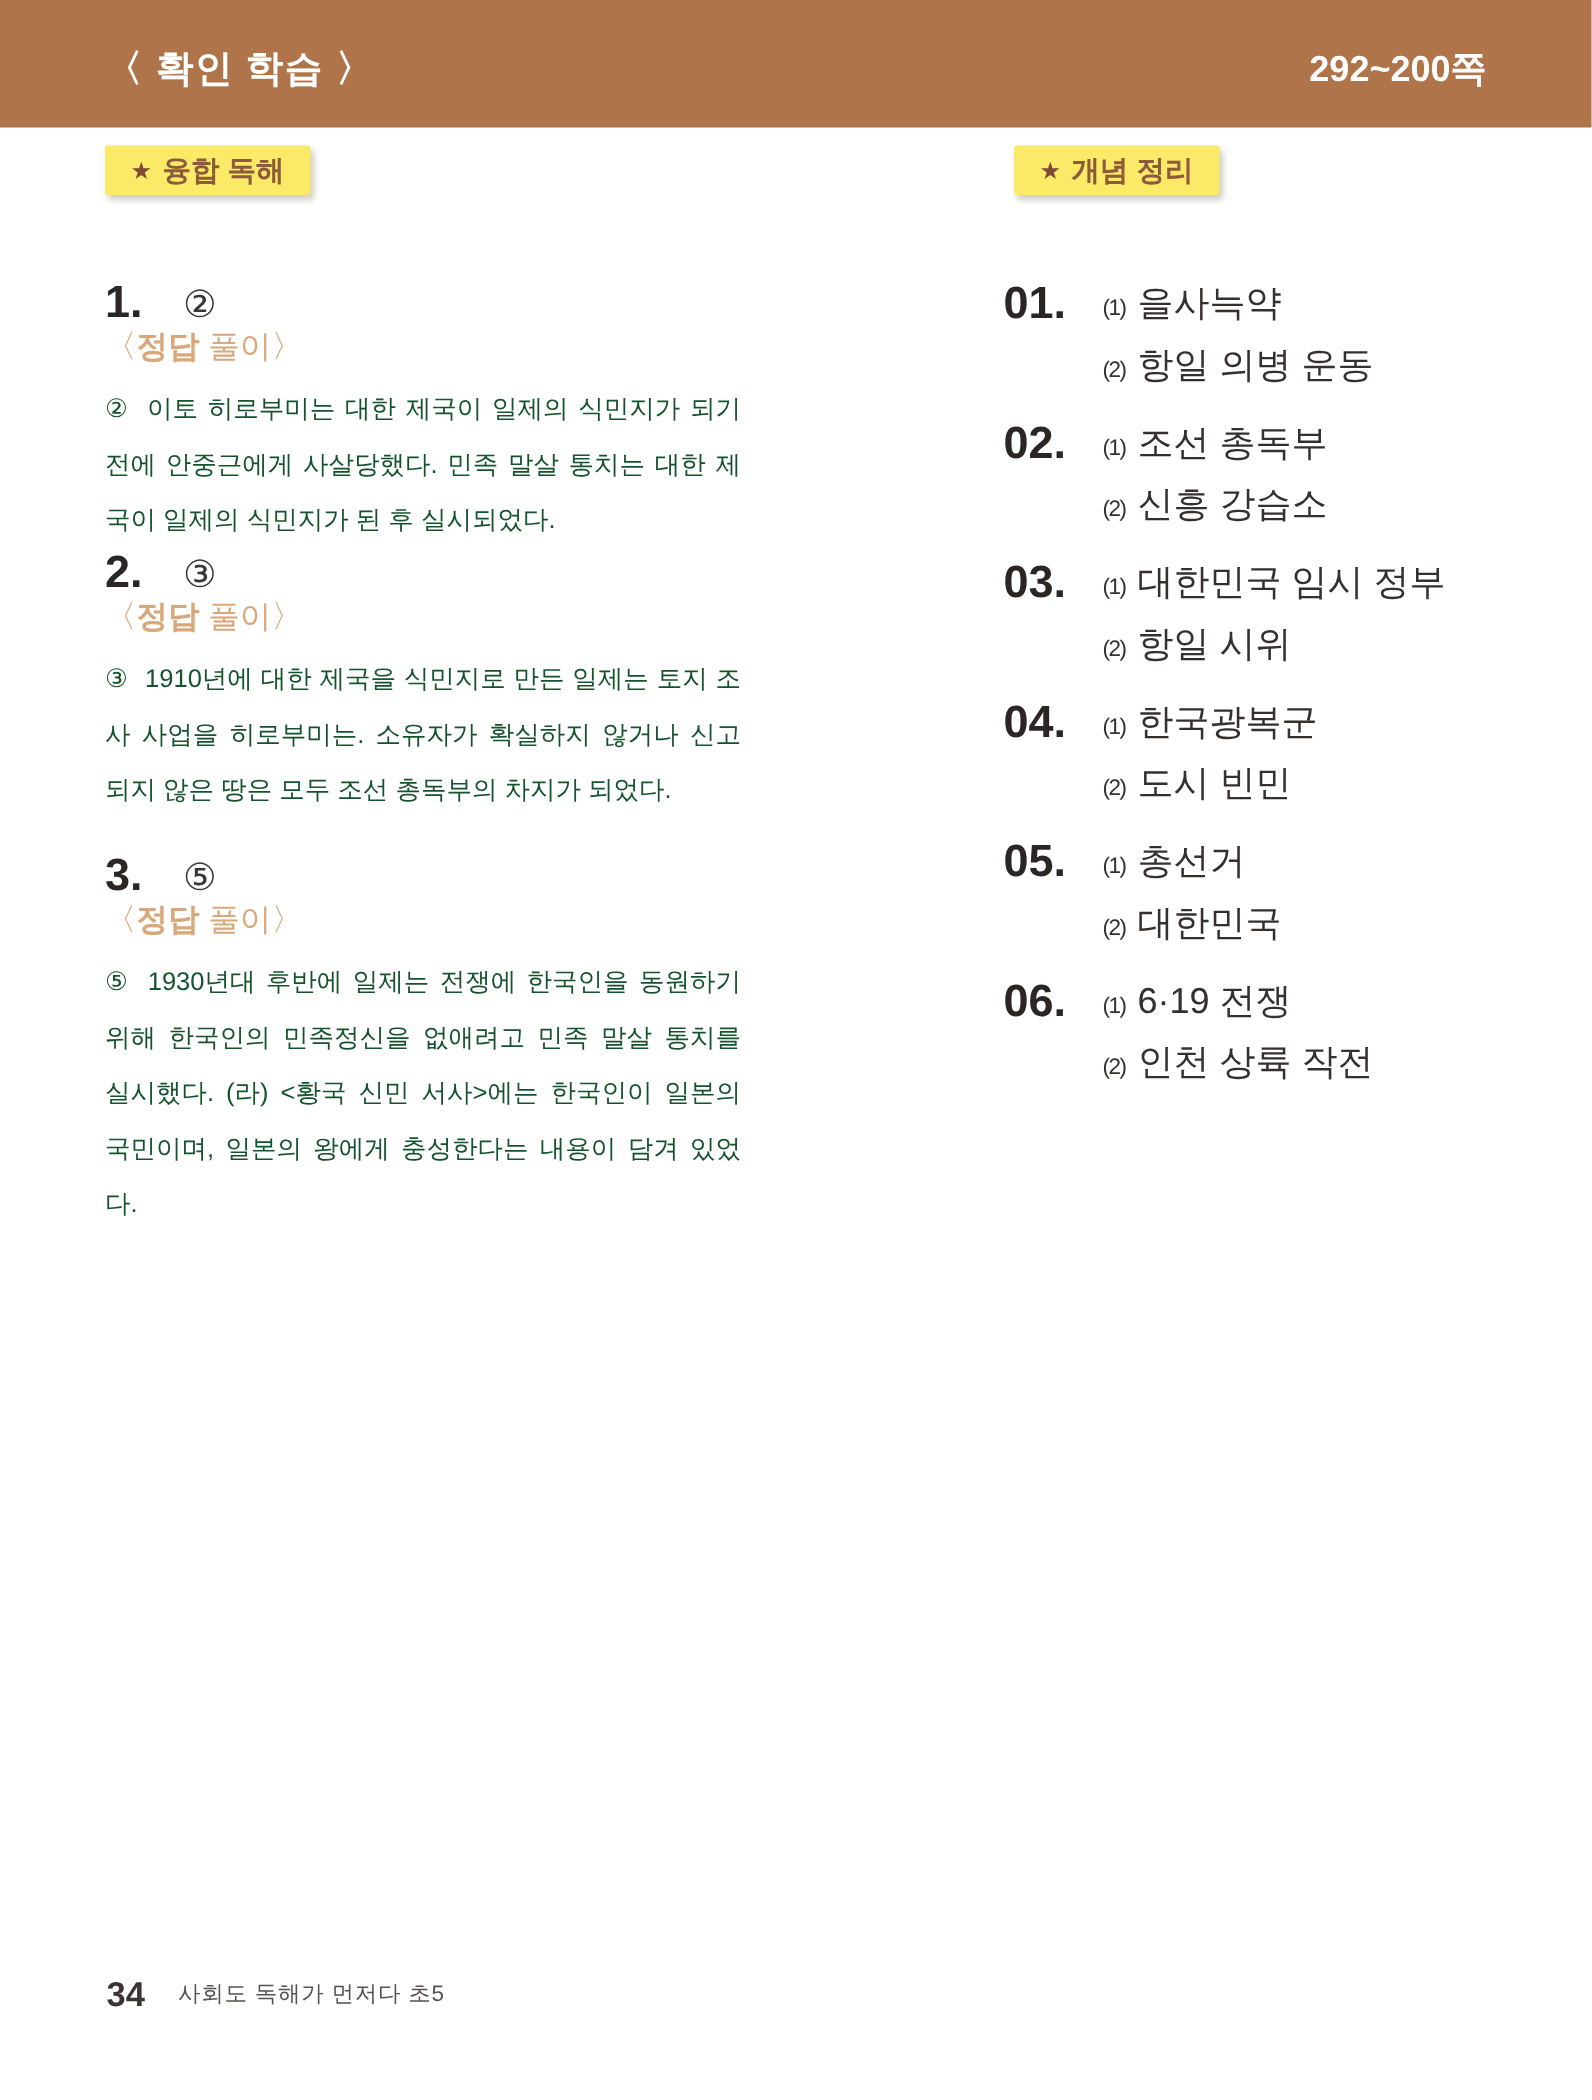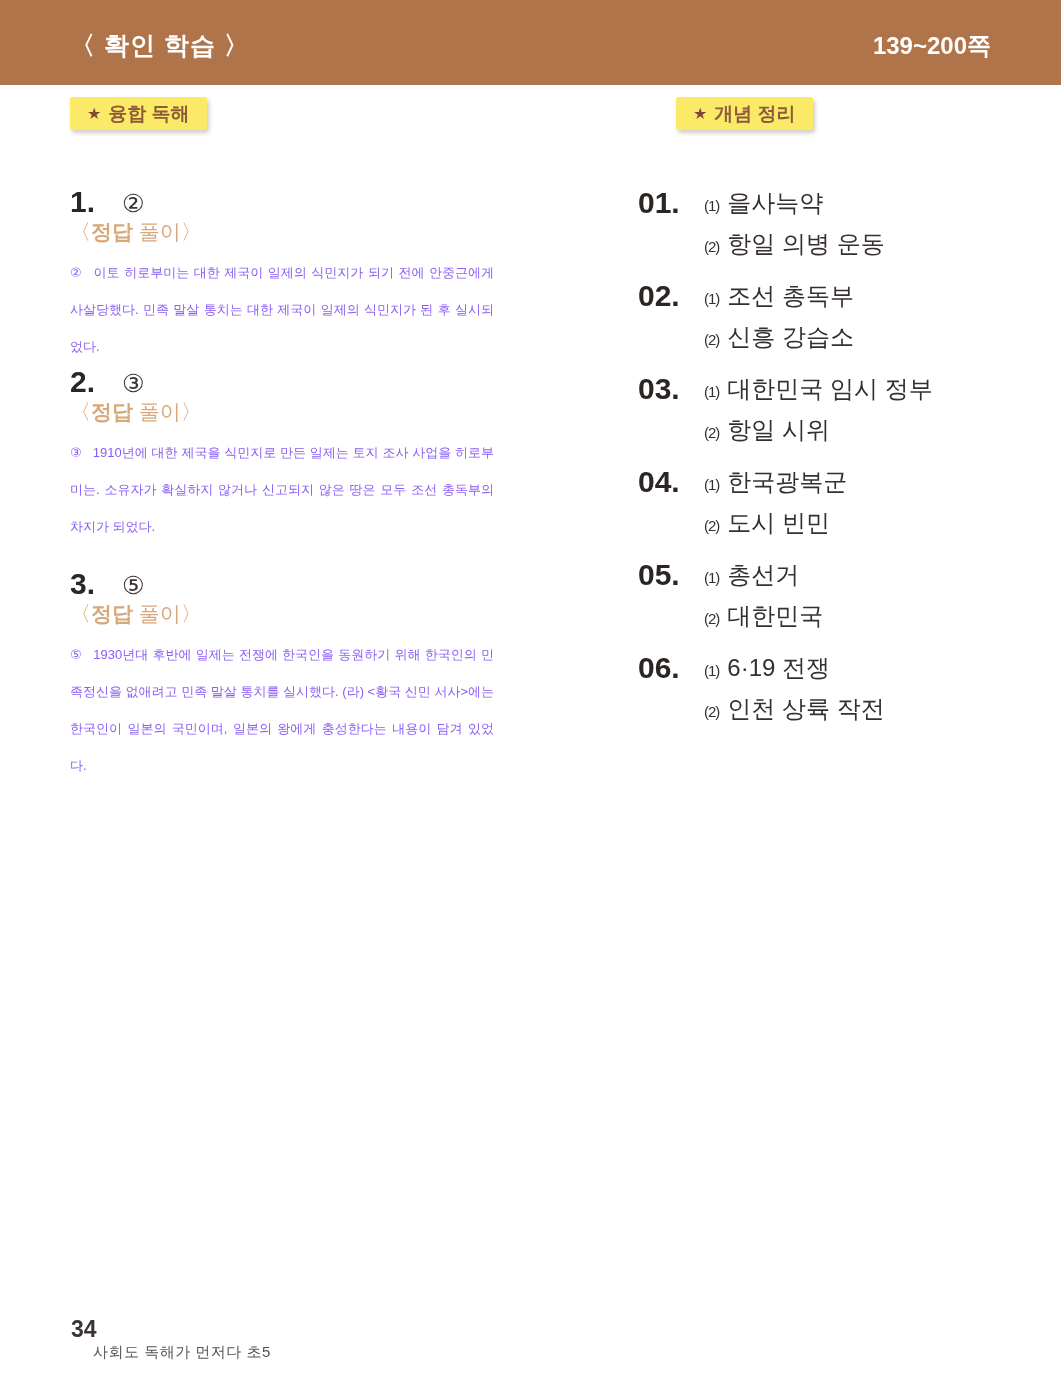--- a/index.html
+++ b/index.html
@@ -56,58 +56,58 @@
   .q-ans  { font-size: 25px; color: #3a3432; margin-left: 27px; }
 
   .sol-label {
     font-size: 21px; line-height: 26px;
     color: #d9a87a;
   }
   .sol-label .b { font-weight: bold; }
 
   .expl {
     margin-top: 9px;
-    font-size: 13px; line-height: 37px;
-    color: #8b5cf6;
+    font-size: 17px; line-height: 37px;
+    color: #14532d;
     text-align: justify;
     word-break: break-all;
   }
   .expl .mark { margin-right: 11px; }
 
   
   .right-col {
-    position: absolute; left: 638px; top: 184px; width: 360px;
+    position: absolute; left: 669px; top: 184px; width: 360px;
   }
   .item { display: flex; align-items: flex-start; margin-bottom: 11px; }
   .item-num {
     font-size: 30px; font-weight: bold; color: #2b2623;
     line-height: 38px; width: 66px; flex: 0 0 66px;
   }
   .answers { flex: 1; }
   .answer-line { line-height: 38px; white-space: nowrap; }
   .answer-label {
     font-size: 15px; color: #35302d; margin-right: 8px;
     letter-spacing: -1px;
   }
   .answer-text { font-size: 24px; color: #35302d; }
 
   
   .footer {
     position: absolute; left: 71px; top: 1316px;
-    display: flex; align-items: flex-start; flex-direction: column;
+    display: flex; align-items: center;
   }
   .page-num { font-size: 23px; font-weight: bold; color: #3a3432; }
   .book-title { font-size: 15px; color: #57524f; margin-left: 22px; letter-spacing: 0.5px; }
 </style>
 </head>
 <body>
 
 <div class="header-bar">
   <div class="header-title">〈 확인 학습 〉</div>
-  <div class="header-pages">139~200쪽</div>
+  <div class="header-pages">292~200쪽</div>
 </div>
 
 <div class="badge badge-left">
   <span class="star">★</span>
   <span>융합 독해</span>
 </div>
 <div class="badge badge-right">
   <span class="star">★</span>
   <span>개념 정리</span>
 </div>

